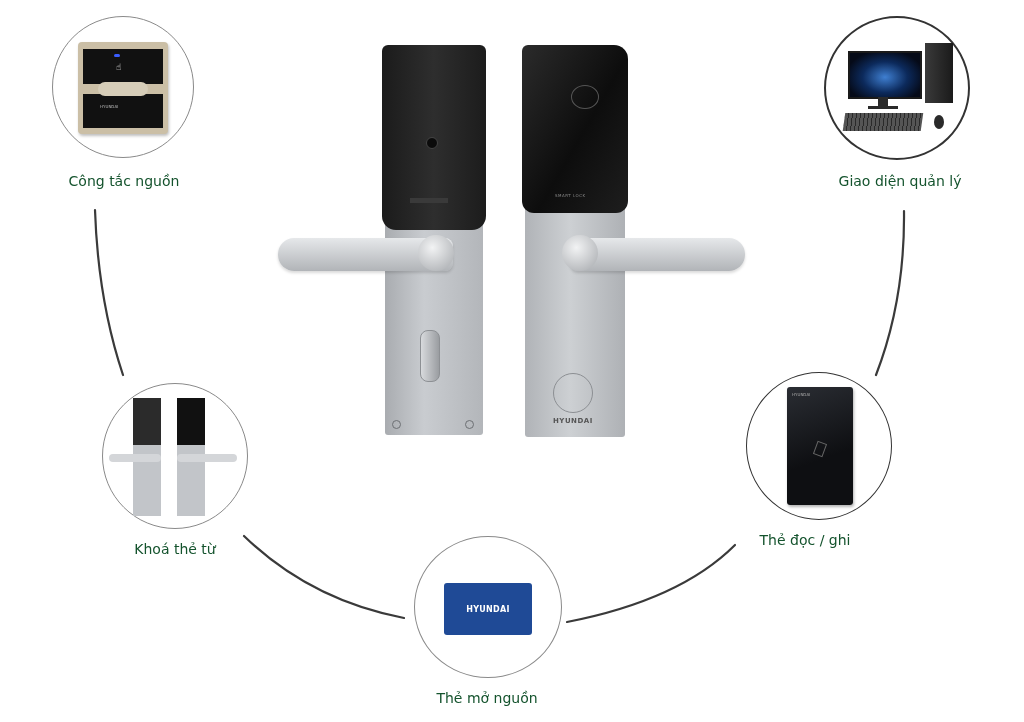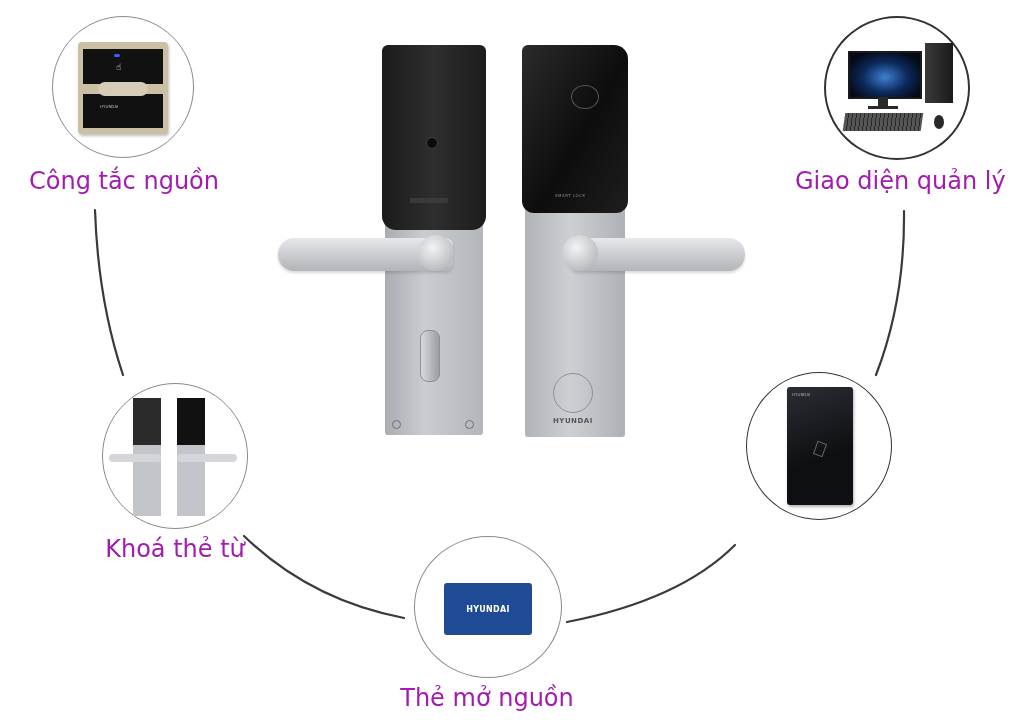--- a/index.html
+++ b/index.html
@@ -1,19 +1,19 @@
 <!DOCTYPE html>
 <html><head>
 <meta charset="utf-8">
 <style>
   html, body { margin:0; padding:0; background:#ffffff; }
   body { width:1024px; height:722px; position:relative; overflow:hidden;
          font-family:"DejaVu Sans", "Liberation Sans", sans-serif; color:#333; }
   .node-circle { position:absolute; border-radius:50%; background:#fff; box-sizing:border-box; }
-  .label { position:absolute; font-size:24px; color:#a21caf; text-align:center; line-height:26px; white-space:nowrap; }
+  .label { position:absolute; font-size:14px; color:#14532d; text-align:center; line-height:26px; white-space:nowrap; }
   svg.connectors { position:absolute; left:0; top:0; width:1024px; height:722px; }
   .abs { position:absolute; }
 </style>
 </head>
 <body>
 
 <svg class="connectors" viewBox="0 0 1024 722">
   <path d="M95 210 Q98 300 123 375" stroke="#3a3a3a" stroke-width="2.2" fill="none" stroke-linecap="round"></path>
   <path d="M904 211 Q905 300 876 375" stroke="#3a3a3a" stroke-width="2.2" fill="none" stroke-linecap="round"></path>
   <path d="M244 536 Q310 600 404 618" stroke="#3a3a3a" stroke-width="2.2" fill="none" stroke-linecap="round"></path>
@@ -78,20 +78,21 @@
 </div>
 <div class="label" style="left:75px;top:536px;width:200px;">Khoá thẻ từ</div>
 
 <div class="node-circle" style="left:746px;top:372px;width:146px;height:148px;border:1.5px solid #333;">
   <div class="abs" style="left:40px;top:14px;width:66px;height:118px;background:linear-gradient(160deg,#2a2d33,#0e0f12 60%);border-radius:3px;box-shadow:1px 2px 3px rgba(0,0,0,.3);">
     <div class="abs" style="left:5px;top:5px;font-size:4px;color:#aaa;">HYUNDAI</div>
     <div class="abs" style="left:28px;top:55px;width:8px;height:12px;border:1px solid #666;transform:rotate(20deg);"></div>
   </div>
 </div>
 <div class="label" style="left:720px;top:527px;width:170px;">
+  <div>Thẻ đọc / ghi</div>
 </div>
 
 <div class="node-circle" style="left:414px;top:536px;width:148px;height:142px;border:1.5px solid #8a8a8a;">
   <div class="abs" style="left:29px;top:46px;width:88px;height:52px;background:#1f4a96;border-radius:3px;display:flex;align-items:center;justify-content:center;">
     <span style="color:#fff;font-size:8px;font-weight:bold;letter-spacing:.3px;">HYUNDAI</span>
   </div>
 </div>
 <div class="label" style="left:387px;top:685px;width:200px;">Thẻ mở nguồn</div>
 
 </body></html>

